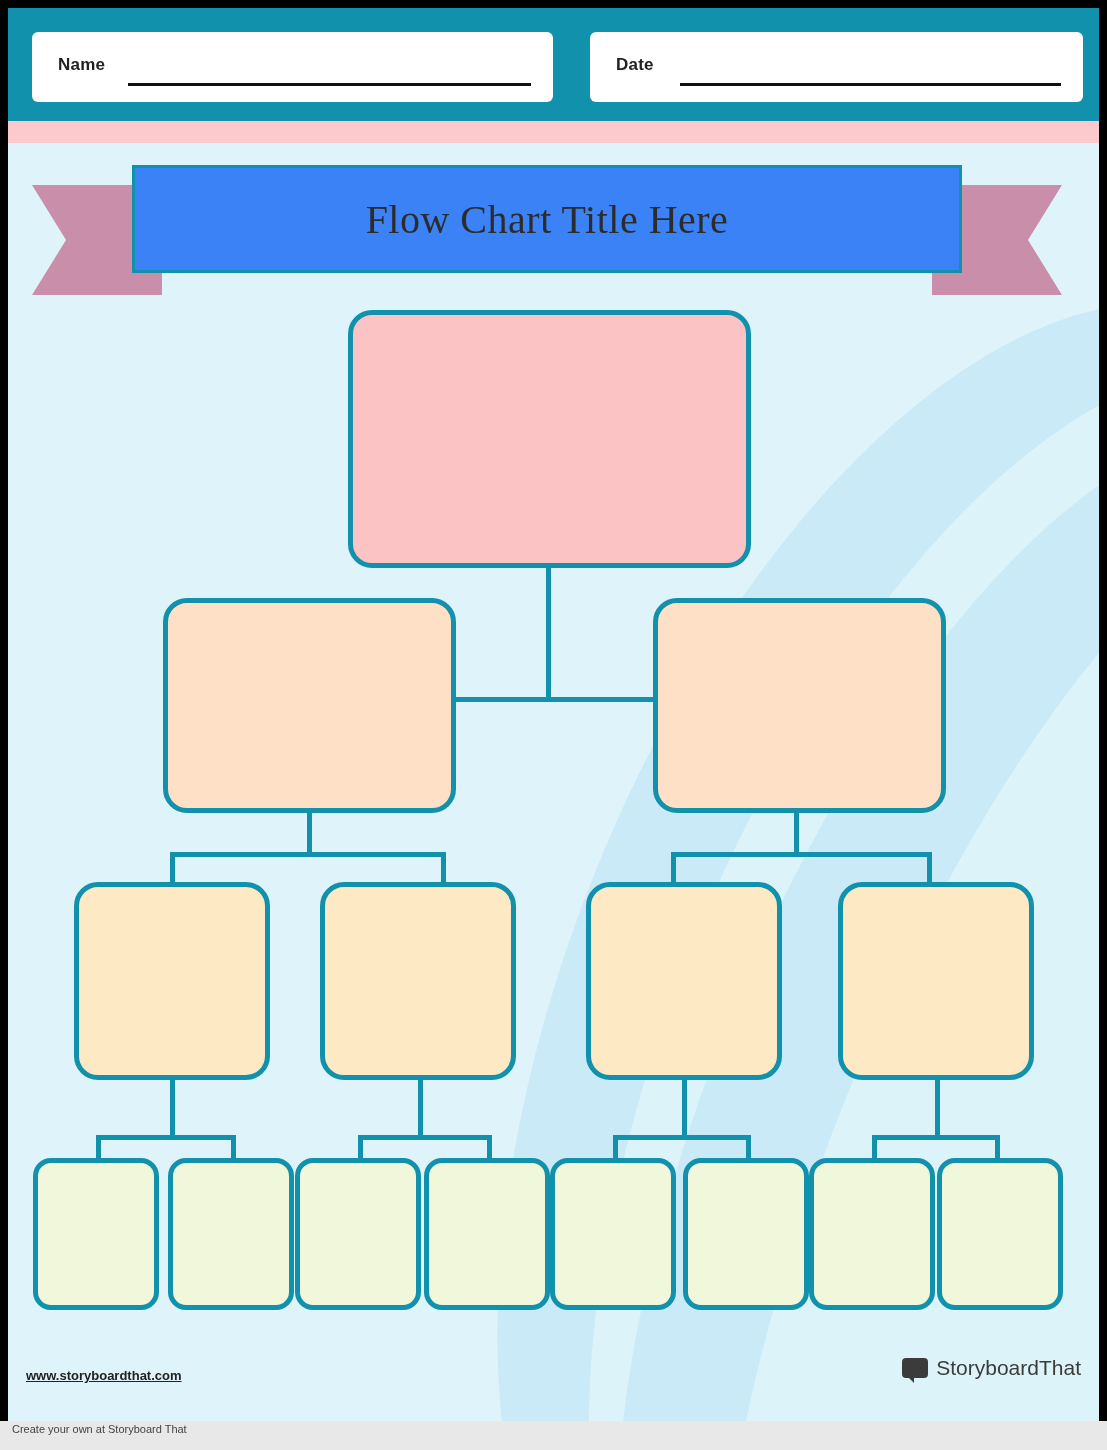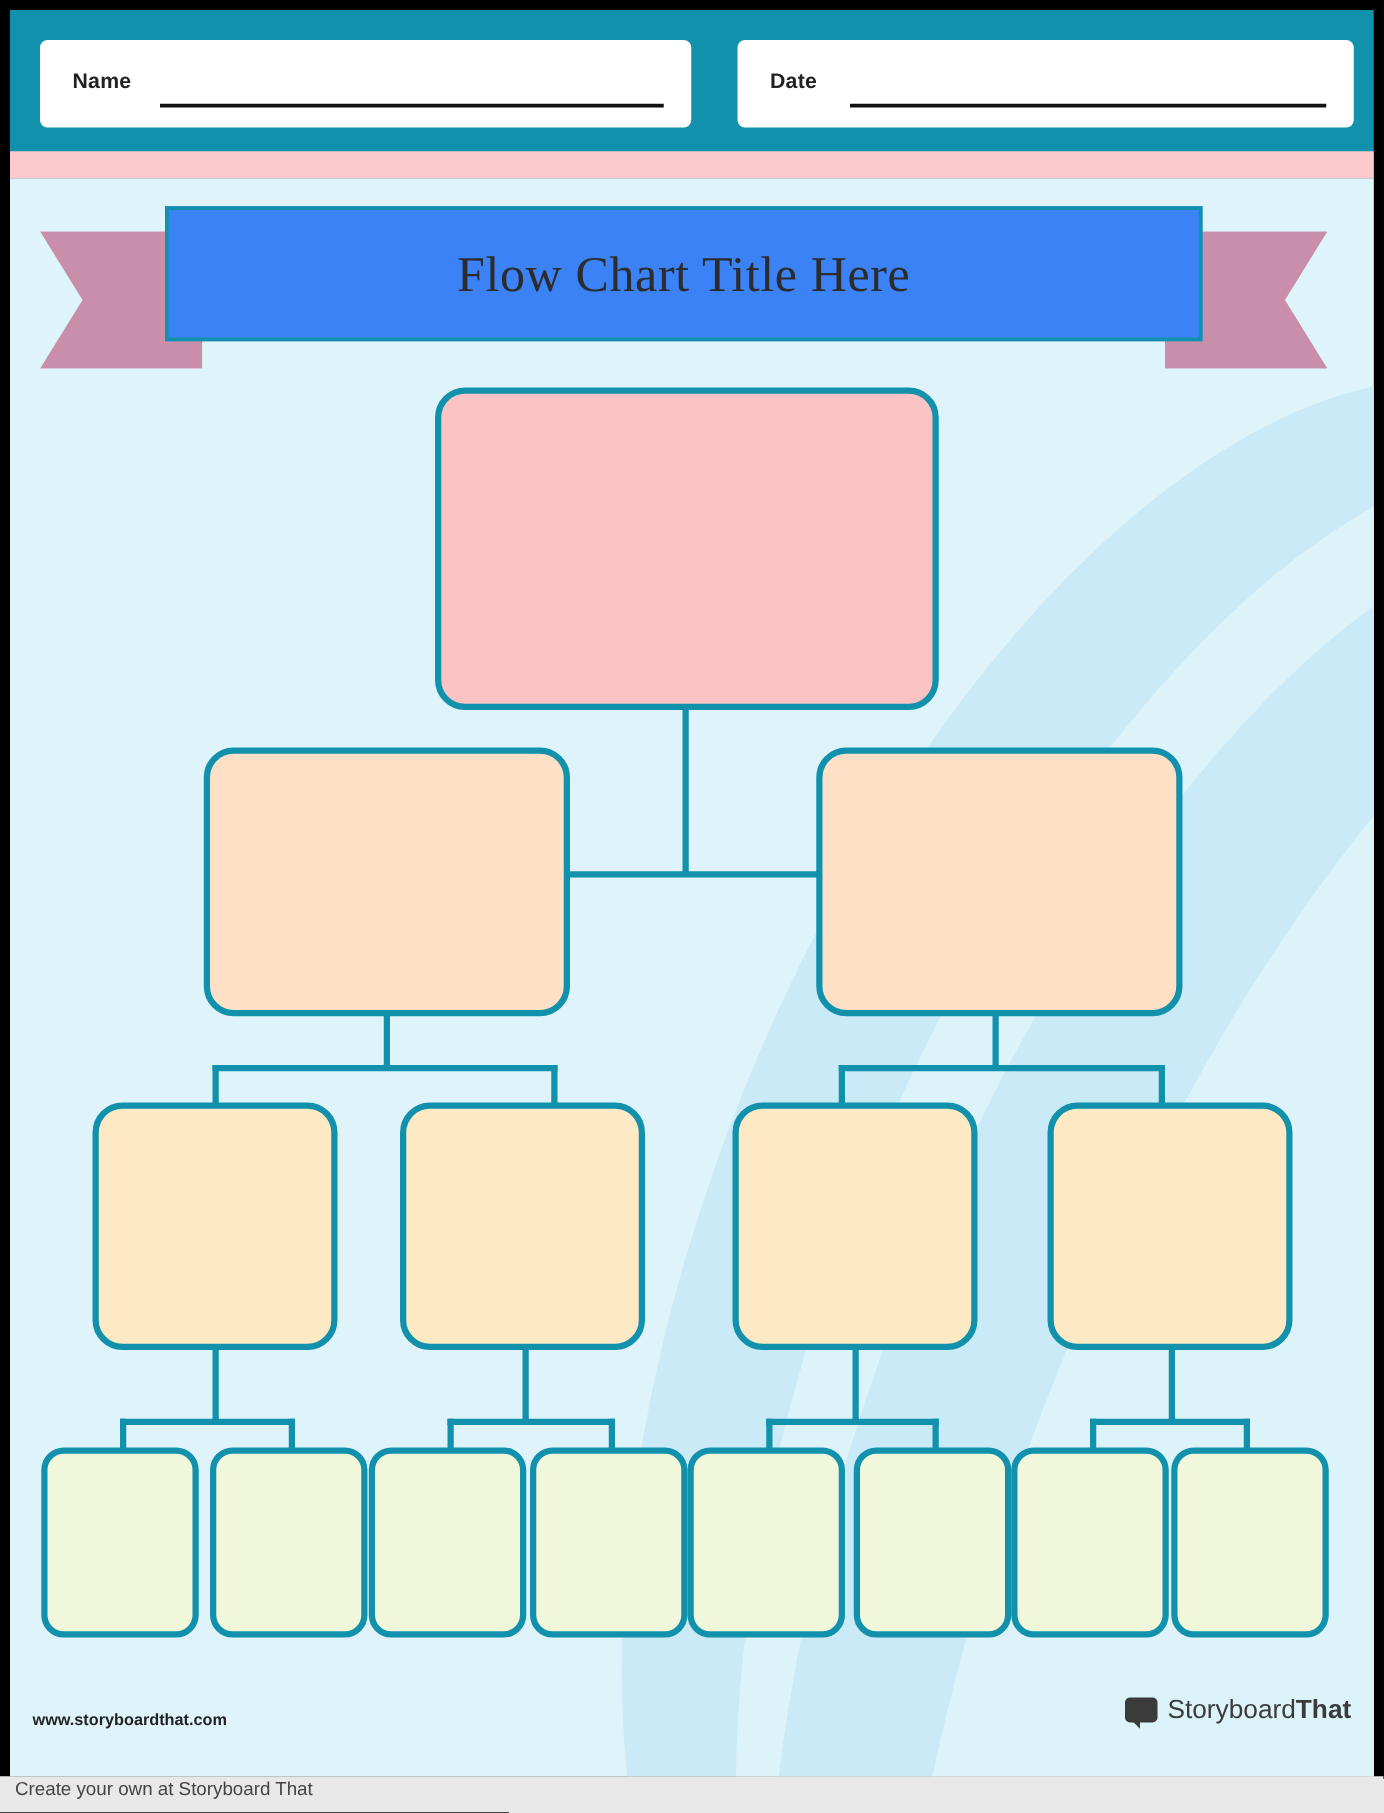--- a/index.html
+++ b/index.html
@@ -163,20 +163,21 @@
   .conn-h { height: 5px; background: #1291ad; }
 
   
   .footer-url {
     position: absolute;
     left: 26px;
     top: 1368px;
     font-size: 13px;
     font-weight: bold;
     color: #222222;
+    text-decoration: underline;
   }
   .brand {
     position: absolute;
     right: 26px;
     top: 1356px;
     display: flex;
     align-items: center;
     gap: 8px;
   }
   .brand-icon {
@@ -194,36 +195,36 @@
     width: 0;
     height: 0;
     border-left: 7px solid transparent;
     border-right: 0 solid transparent;
     border-top: 7px solid #3b3b3b;
   }
   .brand-text {
     font-size: 21px;
     color: #3b3b3b;
   }
-  .brand-text b { font-weight: bold; }
+  .brand-text b { font-weight: normal; }
 
   .bottom-strip {
     position: absolute;
     left: 0;
     top: 1421px;
     width: 1107px;
     height: 29px;
     background: #e8e8e8;
     overflow: hidden;
   }
   .bottom-strip-text {
     position: absolute;
     left: 12px;
     top: 2px;
-    font-size: 15px;
+    font-size: 11px;
     color: #444444;
   }
 </style>
 </head>
 <body>
 
 <div id="page">
 
   <div class="frame"></div>
 

